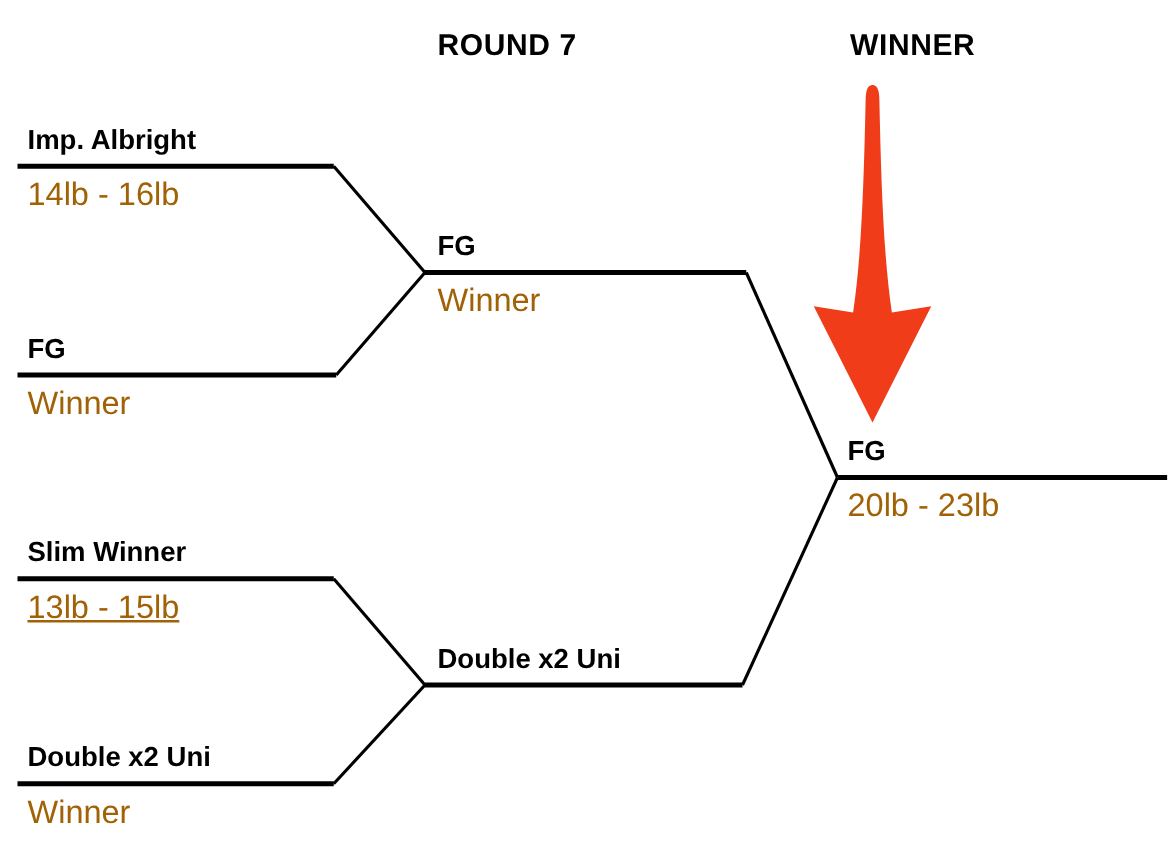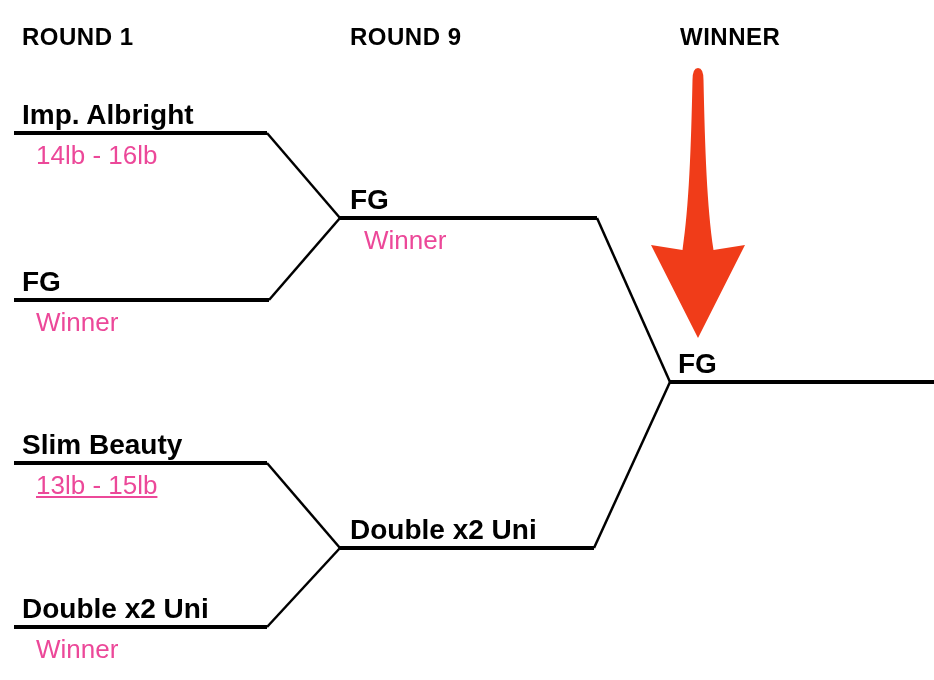--- a/index.html
+++ b/index.html
@@ -24,34 +24,33 @@
     position: absolute;
     font-size: 24px;
     font-weight: bold;
     color: #000000;
     letter-spacing: 0.5px;
     white-space: nowrap;
     line-height: 1;
   }
   .label-name {
     position: absolute;
-    font-size: 28px;
+    font-size: 22px;
     font-weight: bold;
     color: #000000;
     white-space: nowrap;
     line-height: 1;
   }
   .label-value {
     position: absolute;
     font-size: 26px;
     font-weight: normal;
-    color: #ec4899;
+    color: #a16207;
     white-space: nowrap;
     line-height: 1;
-    margin-left: 14px;
   }
   
   #h-round1 { left: 22px;  top: 25px; }
   #h-round2 { left: 350px; top: 25px; }
   #h-winner { left: 680px; top: 25px; }
   
   #e1-name  { left: 22px; top: 101px; }
   #e1-value { left: 22px; top: 142px; }
   #e2-name  { left: 22px; top: 268px; }
   #e2-value { left: 22px; top: 309px; }
@@ -99,36 +98,36 @@
              Q 703.5,68 703.5,80
              C 705,150 707,206 713.5,250
              L 745,245
              L 698,338
              L 651,245
              L 682.5,250
              C 689,206 691,150 692.5,80
              Z" fill="#f03c19"></path>
   </svg>
 
-  <div class="header" id="h-round1">ROUND 1</div>
-  <div class="header" id="h-round2">ROUND 9</div>
+  <div class="header" id="h-round2">ROUND 7</div>
   <div class="header" id="h-winner">WINNER</div>
 
   <div class="label-name" id="e1-name">Imp. Albright</div>
   <div class="label-value" id="e1-value">14lb - 16lb</div>
 
   <div class="label-name" id="e2-name">FG</div>
   <div class="label-value" id="e2-value">Winner</div>
 
-  <div class="label-name" id="e3-name">Slim Beauty</div>
+  <div class="label-name" id="e3-name">Slim Winner</div>
   <div class="label-value" id="e3-value">13lb - 15lb</div>
 
   <div class="label-name" id="e4-name">Double x2 Uni</div>
   <div class="label-value" id="e4-value">Winner</div>
 
   <div class="label-name" id="r2a-name">FG</div>
   <div class="label-value" id="r2a-value">Winner</div>
 
   <div class="label-name" id="r2b-name">Double x2 Uni</div>
 
   <div class="label-name" id="w-name">FG</div>
+  <div class="label-value" id="w-value">20lb - 23lb</div>
 
 </div>
 
 </body></html>

